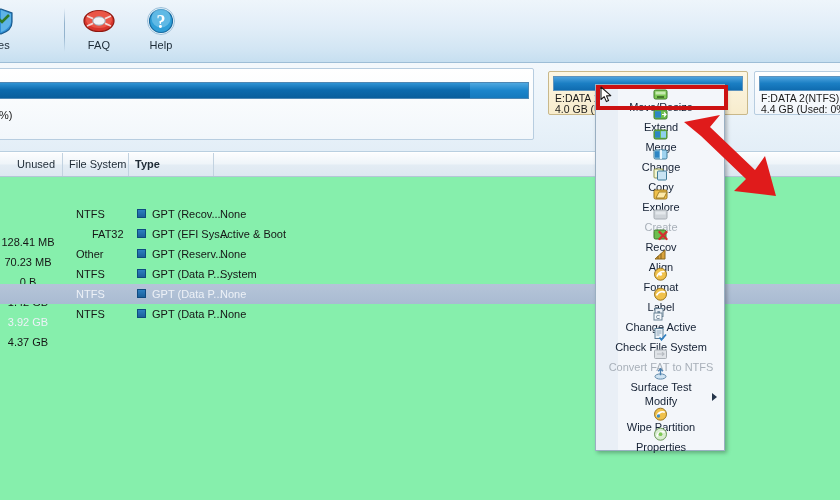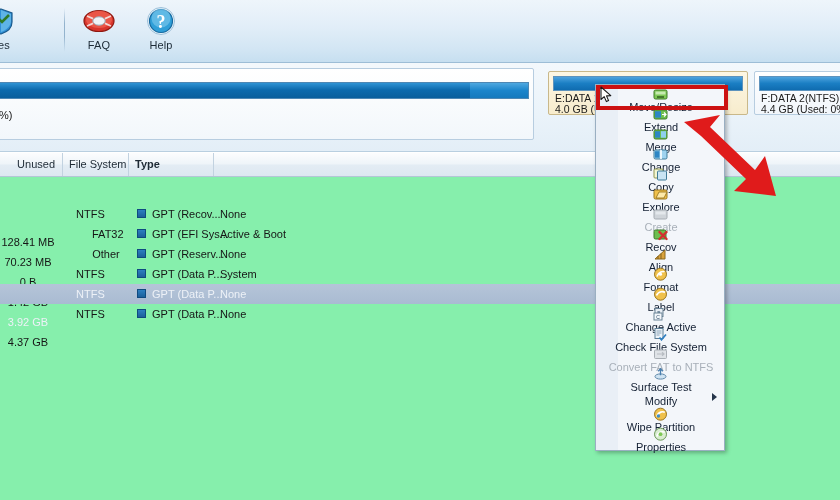--- a/index.html
+++ b/index.html
@@ -291,21 +291,21 @@
     <div class="trow" style="top:72px;">
       <div class="cell r" style="left:0px;  width:56px;">70.23 MB</div>
       <div class="cell" style="left:76px; width:44px;margin-left:16px;">FAT32</div>
       <div class="typeico" style="left:137px;"></div>
       <div class="cell" style="left:152px; width:66px;">GPT (EFI Sys...</div>
       <div class="cell" style="left:220px;">Active &amp; Boot</div>
     </div>
 
     <div class="trow" style="top:92px;">
       <div class="cell r" style="left:0px;  width:56px;">0 B</div>
-      <div class="cell" style="left:76px; width:60px;text-align:center;">Other</div>
+      <div class="cell" style="left:76px; width:60px;">Other</div>
       <div class="typeico" style="left:137px;"></div>
       <div class="cell" style="left:152px; width:66px;">GPT (Reserv...</div>
       <div class="cell" style="left:220px;">None</div>
     </div>
 
     <div class="trow" style="top:112px;">
       <div class="cell r" style="left:0px;  width:56px;">1.42 GB</div>
       <div class="cell" style="left:76px; width:60px;">NTFS</div>
       <div class="typeico" style="left:137px;"></div>
       <div class="cell" style="left:152px; width:66px;">GPT (Data P...</div>

